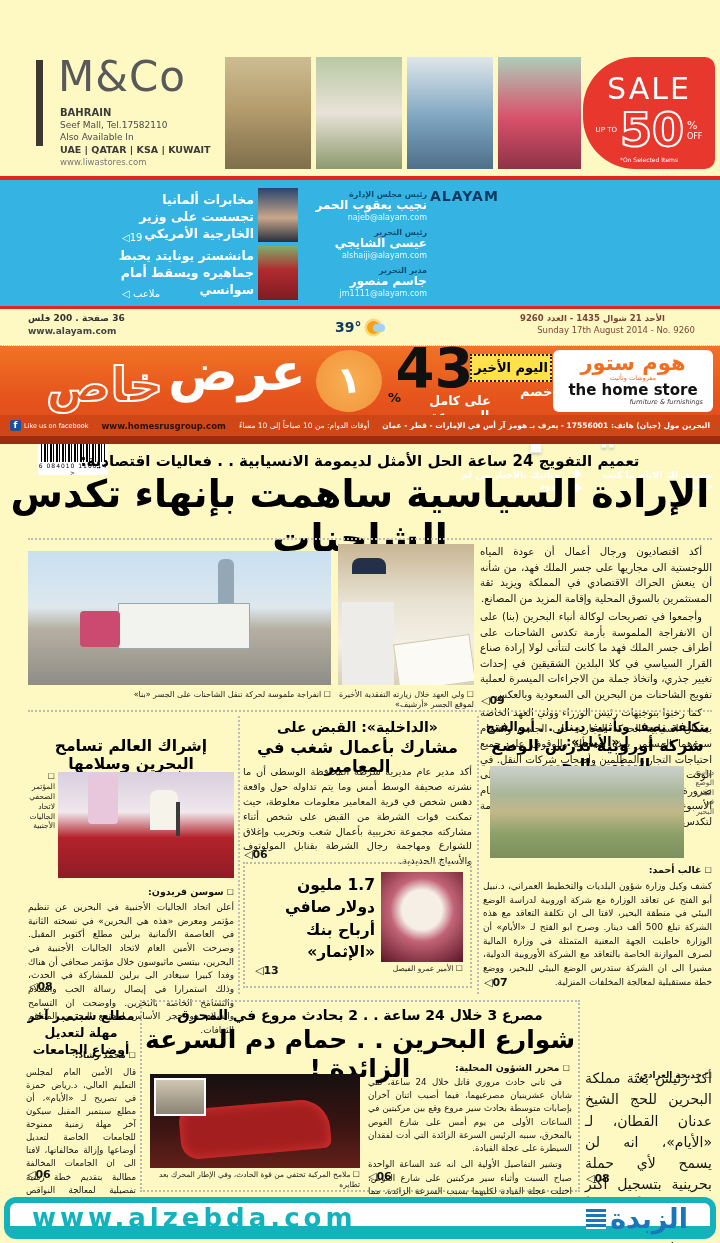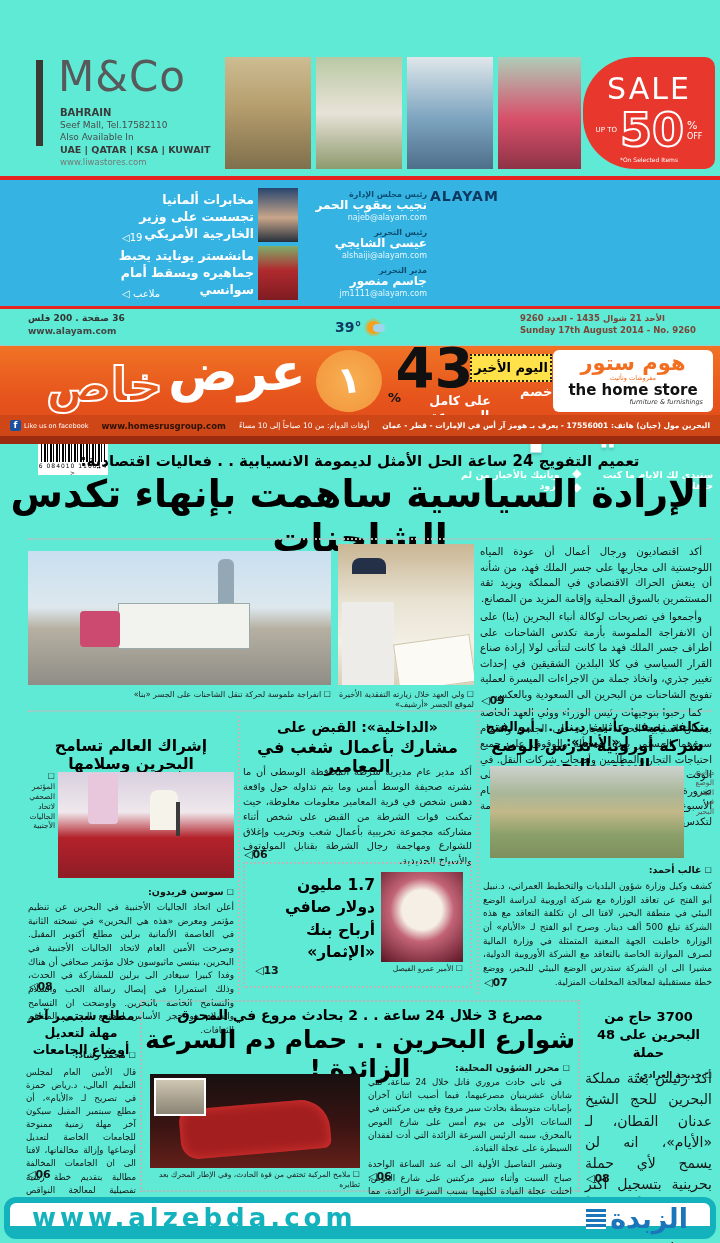--- a/index.html
+++ b/index.html
@@ -1,16 +1,16 @@
 <!DOCTYPE html>
 <html><head>
 <meta charset="utf-8">
 <style>
   html,body{margin:0;padding:0;background:#ededed;}
-  .page{position:relative;width:720px;height:1243px;margin:0 auto;background:#5eead4;
+  .page{position:relative;width:720px;height:1243px;margin:0 auto;background:#fef9c3;
         font-family:"DejaVu Sans","Liberation Sans",sans-serif;overflow:hidden;}
   .abs{position:absolute;}
   .rtl{direction:rtl;}
   .b{font-weight:bold;}
   .w{color:#fff;}
   .ph{position:absolute;overflow:hidden;}
   .cap{position:absolute;font-size:8px;color:#222;direction:rtl;text-align:right;line-height:1.3;}
   .pm{position:absolute;font-size:11px;font-weight:bold;color:#111;}
   .bl{font-size:9.5px;font-weight:bold;direction:rtl;text-align:right;color:#111;}
   .bt{font-size:9.7px;line-height:1.52;direction:rtl;text-align:justify;color:#141414;margin:0 0 3px;}
@@ -154,21 +154,21 @@
       <span>ستبدي لك الايام ما كنت جاهلاً</span>
       <span style="font-size:12px;">◆ ◆</span>
       <span>ويأتيك بالأخبار من لم تزود</span>
     </div>
   </div>
 
   <div class="redline" style="top:306px;height:3px;"></div>
 
   <div class="abs" style="left:0;top:309px;width:720px;height:36px;border-bottom:1px dotted #c0c0c0;">
     <div class="abs rtl" style="left:520px;top:4px;width:192px;text-align:left;font-size:8.5px;font-weight:bold;color:#7c4437;">الأحد 21 شوال 1435 - العدد 9260</div>
-    <div class="abs" style="left:520px;top:16px;width:192px;text-align:left;font-size:8.5px;font-weight:bold;color:#7c4437;">Sunday 17th August 2014 - No. 9260</div>
+    <div class="abs" style="left:520px;top:16px;width:192px;text-align:center;font-size:8.5px;font-weight:normal;color:#7c4437;">Sunday 17th August 2014 - No. 9260</div>
     <div class="abs" style="left:335px;top:8px;">
       <span class="b" style="font-size:14px;color:#0d3a63;">39°</span>
       <span class="sun"></span><span class="cloud"></span>
     </div>
     <div class="abs rtl b" style="left:28px;top:4px;width:110px;text-align:left;font-size:9px;color:#333;">36 صفحة . 200 فلس</div>
     <div class="abs" style="left:28px;top:17px;width:110px;font-size:9px;font-weight:bold;color:#444;">www.alayam.com</div>
   </div>
 
   <div class="hs-ad">
     <div class="abs" style="left:553px;top:4px;width:160px;height:62px;background:#fff;border-radius:6px;text-align:center;padding-top:2px;box-sizing:border-box;">
@@ -316,21 +316,20 @@
     </div>
     <div class="abs bt" style="left:226px;top:74px;width:204px;font-size:8.7px;">
       <p>في ثاني حادث مروري قاتل خلال 24 ساعة، لقي شابان عشرينيان مصرعيهما، فيما أصيب اثنان آخران بإصابات متوسطة بحادث سير مروع وقع بين مركبتين في الساعات الأولى من يوم أمس على شارع الغوص بالمحرق، سببه الرئيس السرعة الزائدة التي أدت لفقدان السيطرة على عجلة القيادة.</p>
       <p>وتشير التفاصيل الأولية الى انه عند الساعة الواحدة صباح السبت وأثناء سير مركبتين على شارع الغوص، اختلت عجلة القيادة لكليهما بسبب السرعة الزائدة، مما نتج عنه تدهورهما عدة مرات، ونتج عن قوة اصطدام المركبة الأولى تطاير محركها لعدة أمتار.</p>
     </div>
     <div class="pm" style="left:226px;top:168px;">
       <span>◁</span><span>06</span>
     </div>
   </div>
 
-  <div class="abs hd" style="left:585px;top:1008px;width:127px;font-size:13px;line-height:1.4;">3700 حاج من البحرين على 48 حملة</div>
   <div class="abs bl" style="left:585px;top:1070px;width:127px;font-size:8.8px;">
     <span class="box-icon">☐</span>
     <span>خديجة العرادي:</span>
   </div>
   <div class="abs bt" style="left:585px;top:1068px;width:127px;font-size:14px;">أكد رئيس بعثة مملكة البحرين للحج الشيخ عدنان القطان، لـ «الأيام»، انه لن يسمح لأي حملة بحرينية بتسجيل أكثر من 70 حاجاً، وان أياً من الحملات المخالفة ستتحمل نتيجة أخطائها، لافتا الى وجود «مسار إلكتروني» يرفض دخول اي من الحملات البحرينية المخالفة لحصتها في عدد الحجاج هذه السنة.</div>
   <div class="pm" style="left:586px;top:1172px;">
     <span>◁</span><span>08</span>
   </div>
 
   <div class="zfooter">

